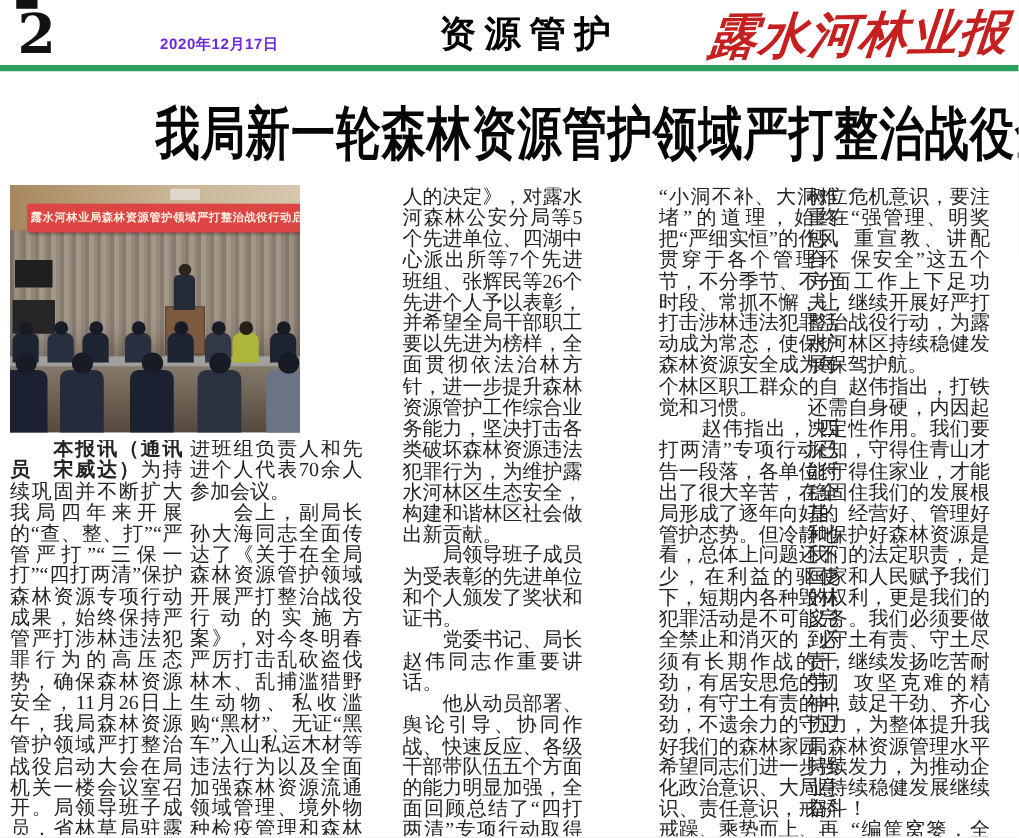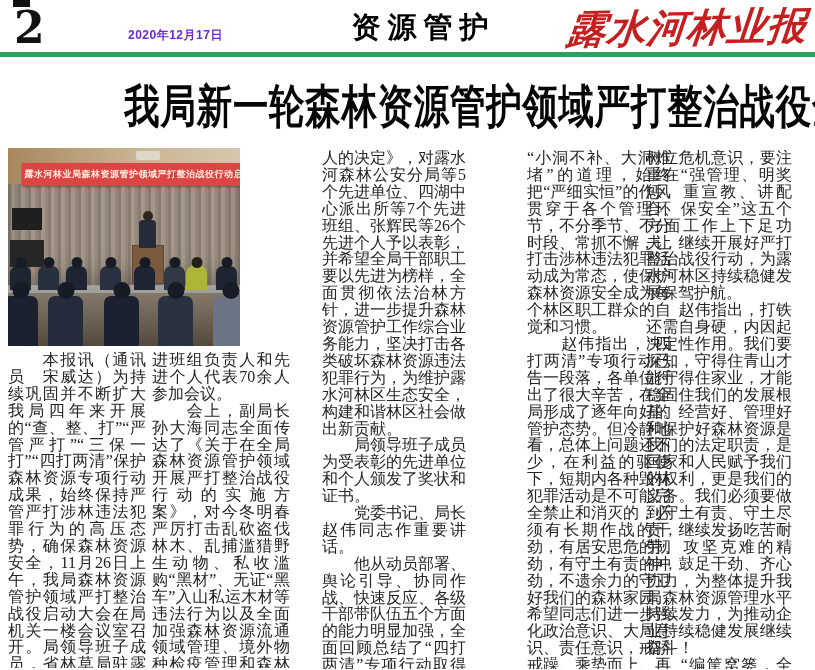--- a/index.html
+++ b/index.html
@@ -23,21 +23,21 @@
     font:bold italic 39px "DejaVu Serif",serif;color:var(--masthead-red,#c51f1f);
     letter-spacing:1px;transform:skewX(-6deg) rotate(-1deg);white-space:nowrap;}
   .green-rule{position:absolute;left:0;top:52px;width:815px;height:5px;background:var(--rule-green,#2ca05e);}
   
   .headline{position:absolute;left:0;top:76px;width:815px;text-align:center;overflow:visible;}
   .headline span{display:inline-block;white-space:nowrap;
     font:bold 46px "Liberation Sans","DejaVu Sans",sans-serif;color:#060606;
     transform:scaleX(0.77);transform-origin:center;letter-spacing:1px;}
   
   .bodytext{font-size:16px;line-height:16.9px;text-align:justify;white-space:pre-wrap;overflow:hidden;position:absolute;color:#242424;}
-  .lead{font-weight:normal;}
+  .lead{font-weight:bold;}
   #col1{left:8px;  top:352px;width:138px;height:316px;}
   #col2{left:152px;top:352px;width:138px;height:316px;}
   #col3{left:322px;top:150px;width:144px;height:519px;}
   #col4{left:487px;top:150px;width:144px;height:519px;margin-left:40px;}
   #col5{left:646px;top:150px;width:146px;height:519px;}
   
   .photo{position:absolute;left:8px;top:148px;width:232px;height:198px;overflow:hidden;background:#a99a8a;}
   .ph-wall{position:absolute;left:0;top:0;width:100%;height:42px;background:linear-gradient(90deg,#a8875f,#c9b493 55%,#d6c7ae);}
   .ph-projector{position:absolute;left:128px;top:3px;width:24px;height:9px;background:#ded8cb;border-radius:2px;}
   .ph-curtain{position:absolute;left:0;top:36px;width:100%;height:104px;

